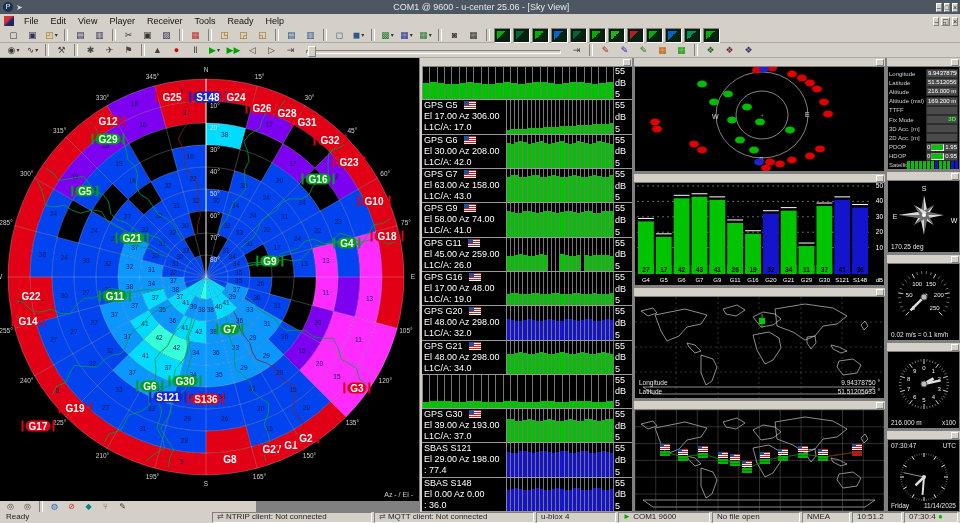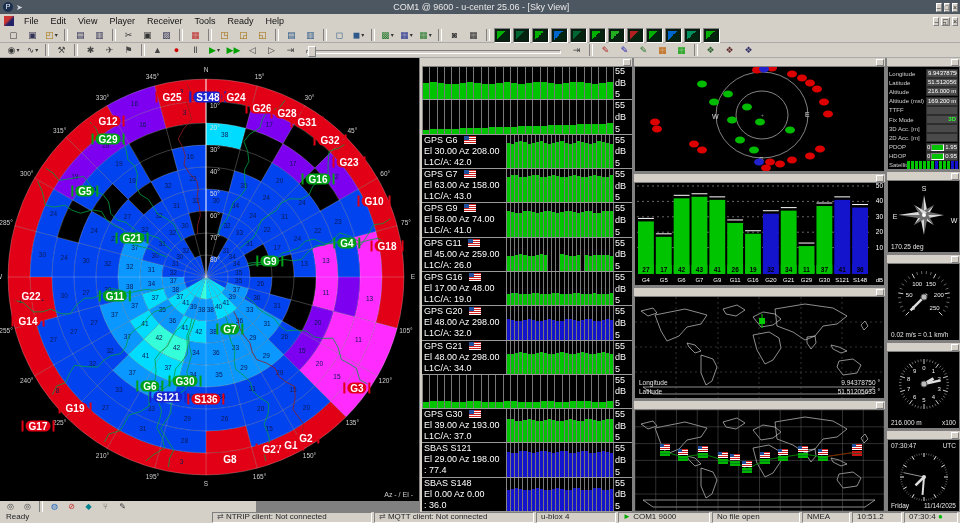--- a/index.html
+++ b/index.html
@@ -757,21 +757,21 @@
           <span class="pill red" style="left: 108px; top: 63px;">G12</span>
           <span class="pill green" style="left: 108px; top: 81px;">G29</span>
           <span class="pill red" style="left: 330px; top: 82px;">G32</span>
           <span class="pill red" style="left: 349px; top: 104px;">G23</span>
           <span class="pill green" style="left: 318px; top: 121px;">G16</span>
           <span class="pill green" style="left: 85px; top: 133px;">G5</span>
           <span class="pill red" style="left: 374px; top: 143px;">G10</span>
           <span class="pill green" style="left: 132px; top: 180px;">G21</span>
           <span class="pill green" style="left: 270px; top: 203px;">G9</span>
           <span class="pill green" style="left: 347px; top: 185px;">G4</span>
-          <span class="pill red" style="left: 387px; top: 188px;">G18</span>
+          <span class="pill red" style="left: 387px; top: 178px;">G18</span>
           <span class="pill red" style="left: 31px; top: 238px;">G22</span>
           <span class="pill red" style="left: 28px; top: 263px;">G14</span>
           <span class="pill green" style="left: 115px; top: 238px;">G11</span>
           <span class="pill green" style="left: 230px; top: 271px;">G7</span>
           <span class="pill green" style="left: 185px; top: 323px;">G30</span>
           <span class="pill green" style="left: 150px; top: 328px;">G6</span>
           <span class="pill blue" style="left: 168px; top: 339px;">S121</span>
           <span class="pill red" style="left: 206px; top: 341px;">S136</span>
           <span class="pill red" style="left: 75px; top: 350px;">G19</span>
           <span class="pill red" style="left: 38px; top: 368px;">G17</span>
@@ -870,20 +870,25 @@
                 <div class="hbar" style="height: 51.2604%; background: rgb(0, 196, 0);"></div>
               </div>
             </div>
             <div class="sigscale">
               <div>55</div>
               <div>dB</div>
               <div>5</div>
             </div>
           </div>
           <div class="sigrow">
+            <div class="sigtext">
+              <div>GPS G5<span class="flag"><i></i></span></div>
+              <div>El 17.00 Az 306.00</div>
+              <div>L1C/A: 17.0</div>
+            </div>
             <div class="sighist">
               <div class="hcell">
                 <div class="hbar" style="height: 12.3636%; background: rgb(0, 196, 0);"></div>
               </div>
               <div class="hcell">
                 <div class="hbar" style="height: 13.1055%; background: rgb(0, 196, 0);"></div>
               </div>
               <div class="hcell">
                 <div class="hbar" style="height: 13.8473%; background: rgb(0, 196, 0);"></div>
               </div>

